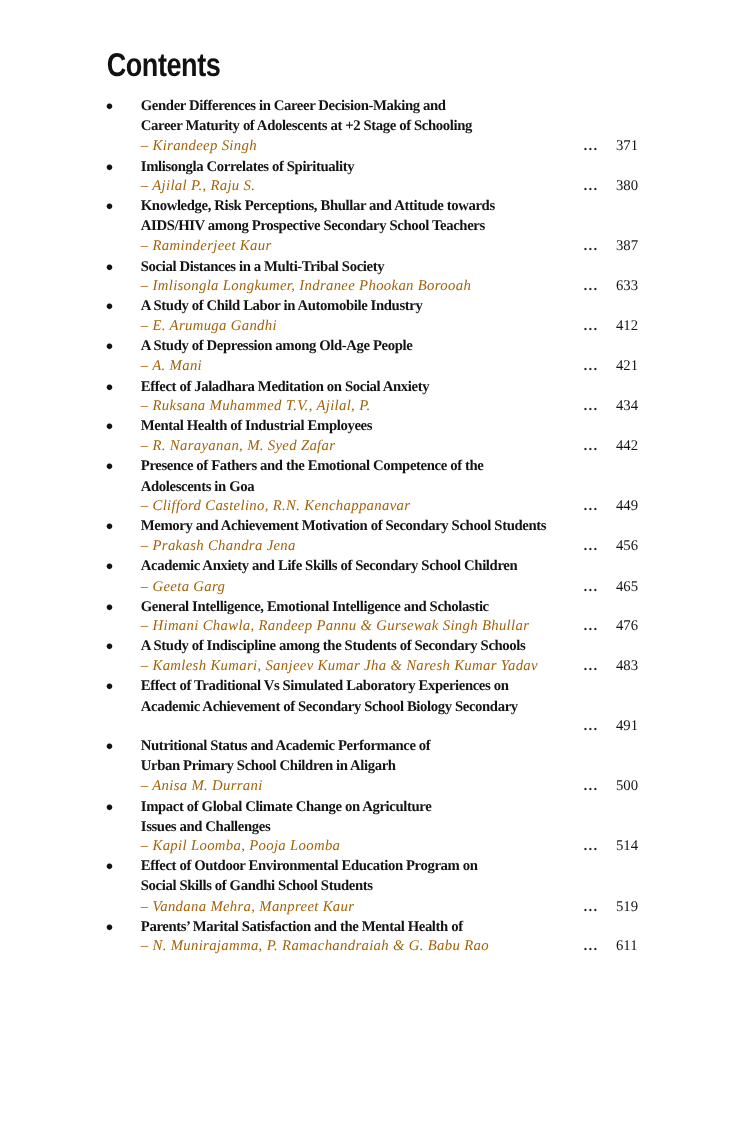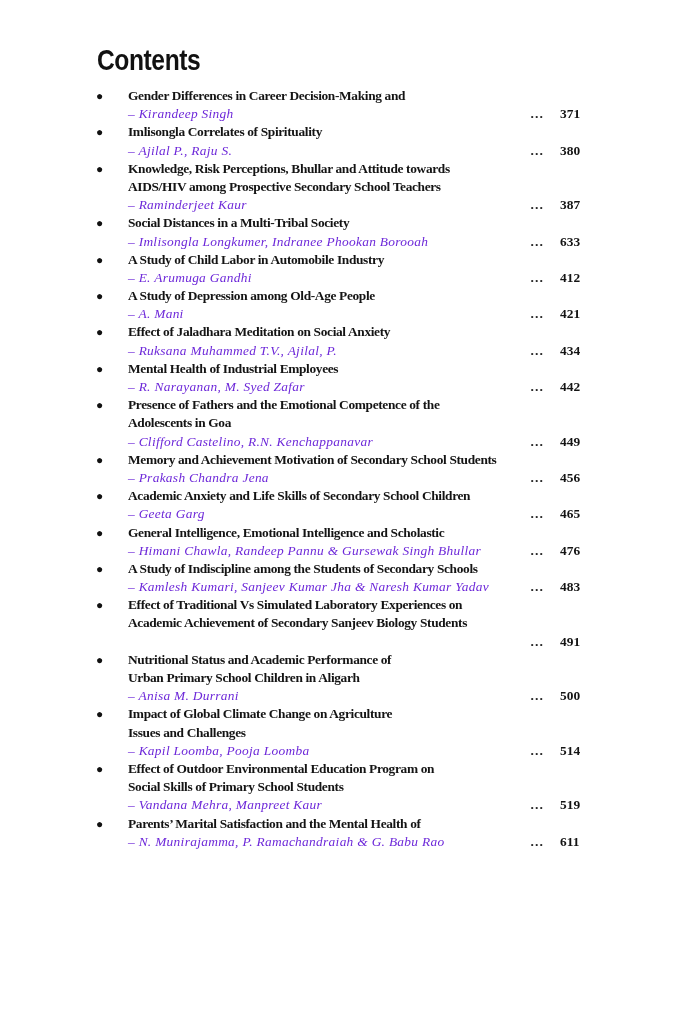--- a/index.html
+++ b/index.html
@@ -57,47 +57,50 @@
       left: 128px;
       font-weight: bold;
       letter-spacing: -0.35px;
       color: #141414;
     }
     .author-line {
       position: absolute;
       left: 128px;
       font-style: italic;
       letter-spacing: 0.3px;
-      color: #6d28d9;
+      color: #a16207;
     }
     .dots {
       position: absolute;
       left: 530px;
       font-weight: bold;
       color: #222;
     }
     .page-num {
       position: absolute;
       left: 560px;
-      font-weight: bold;
+      font-weight: normal;
       color: #141414;
     }
   </style>
 </head>
 <body>
 
 <h1 class="page-title">Contents</h1>
 
 <div class="toc" id="toc">
     <div class="entry">
       <div class="line">
         <span class="bullet">●</span>
         <span class="title-line">Gender Differences in Career Decision-Making and</span>
       </div>
       <div class="line">
+        <span class="title-line">Career Maturity of Adolescents at +2 Stage of Schooling</span>
+      </div>
+      <div class="line">
         <span class="author-line">– Kirandeep  Singh</span>
         <span class="dots">…</span>
         <span class="page-num">371</span>
       </div>
     </div>
     <div class="entry">
       <div class="line">
         <span class="bullet">●</span>
         <span class="title-line">Imlisongla Correlates of Spirituality</span>
       </div>
@@ -233,21 +236,21 @@
         <span class="dots">…</span>
         <span class="page-num">483</span>
       </div>
     </div>
     <div class="entry">
       <div class="line">
         <span class="bullet">●</span>
         <span class="title-line">Effect of Traditional Vs Simulated Laboratory Experiences on</span>
       </div>
       <div class="line">
-        <span class="title-line">Academic Achievement of Secondary Sanjeev Biology Students</span>
+        <span class="title-line">Academic Achievement of Secondary School Biology Secondary</span>
       </div>
       <div class="line">
         <span class="dots">…</span>
         <span class="page-num">491</span>
       </div>
     </div>
     <div class="entry">
       <div class="line">
         <span class="bullet">●</span>
         <span class="title-line">Nutritional Status and Academic Performance of</span>
@@ -274,21 +277,21 @@
         <span class="dots">…</span>
         <span class="page-num">514</span>
       </div>
     </div>
     <div class="entry">
       <div class="line">
         <span class="bullet">●</span>
         <span class="title-line">Effect of Outdoor Environmental Education Program on</span>
       </div>
       <div class="line">
-        <span class="title-line">Social Skills of Primary School Students</span>
+        <span class="title-line">Social Skills of Gandhi School Students</span>
       </div>
       <div class="line">
         <span class="author-line">– Vandana Mehra, Manpreet Kaur</span>
         <span class="dots">…</span>
         <span class="page-num">519</span>
       </div>
     </div>
     <div class="entry">
       <div class="line">
         <span class="bullet">●</span>

